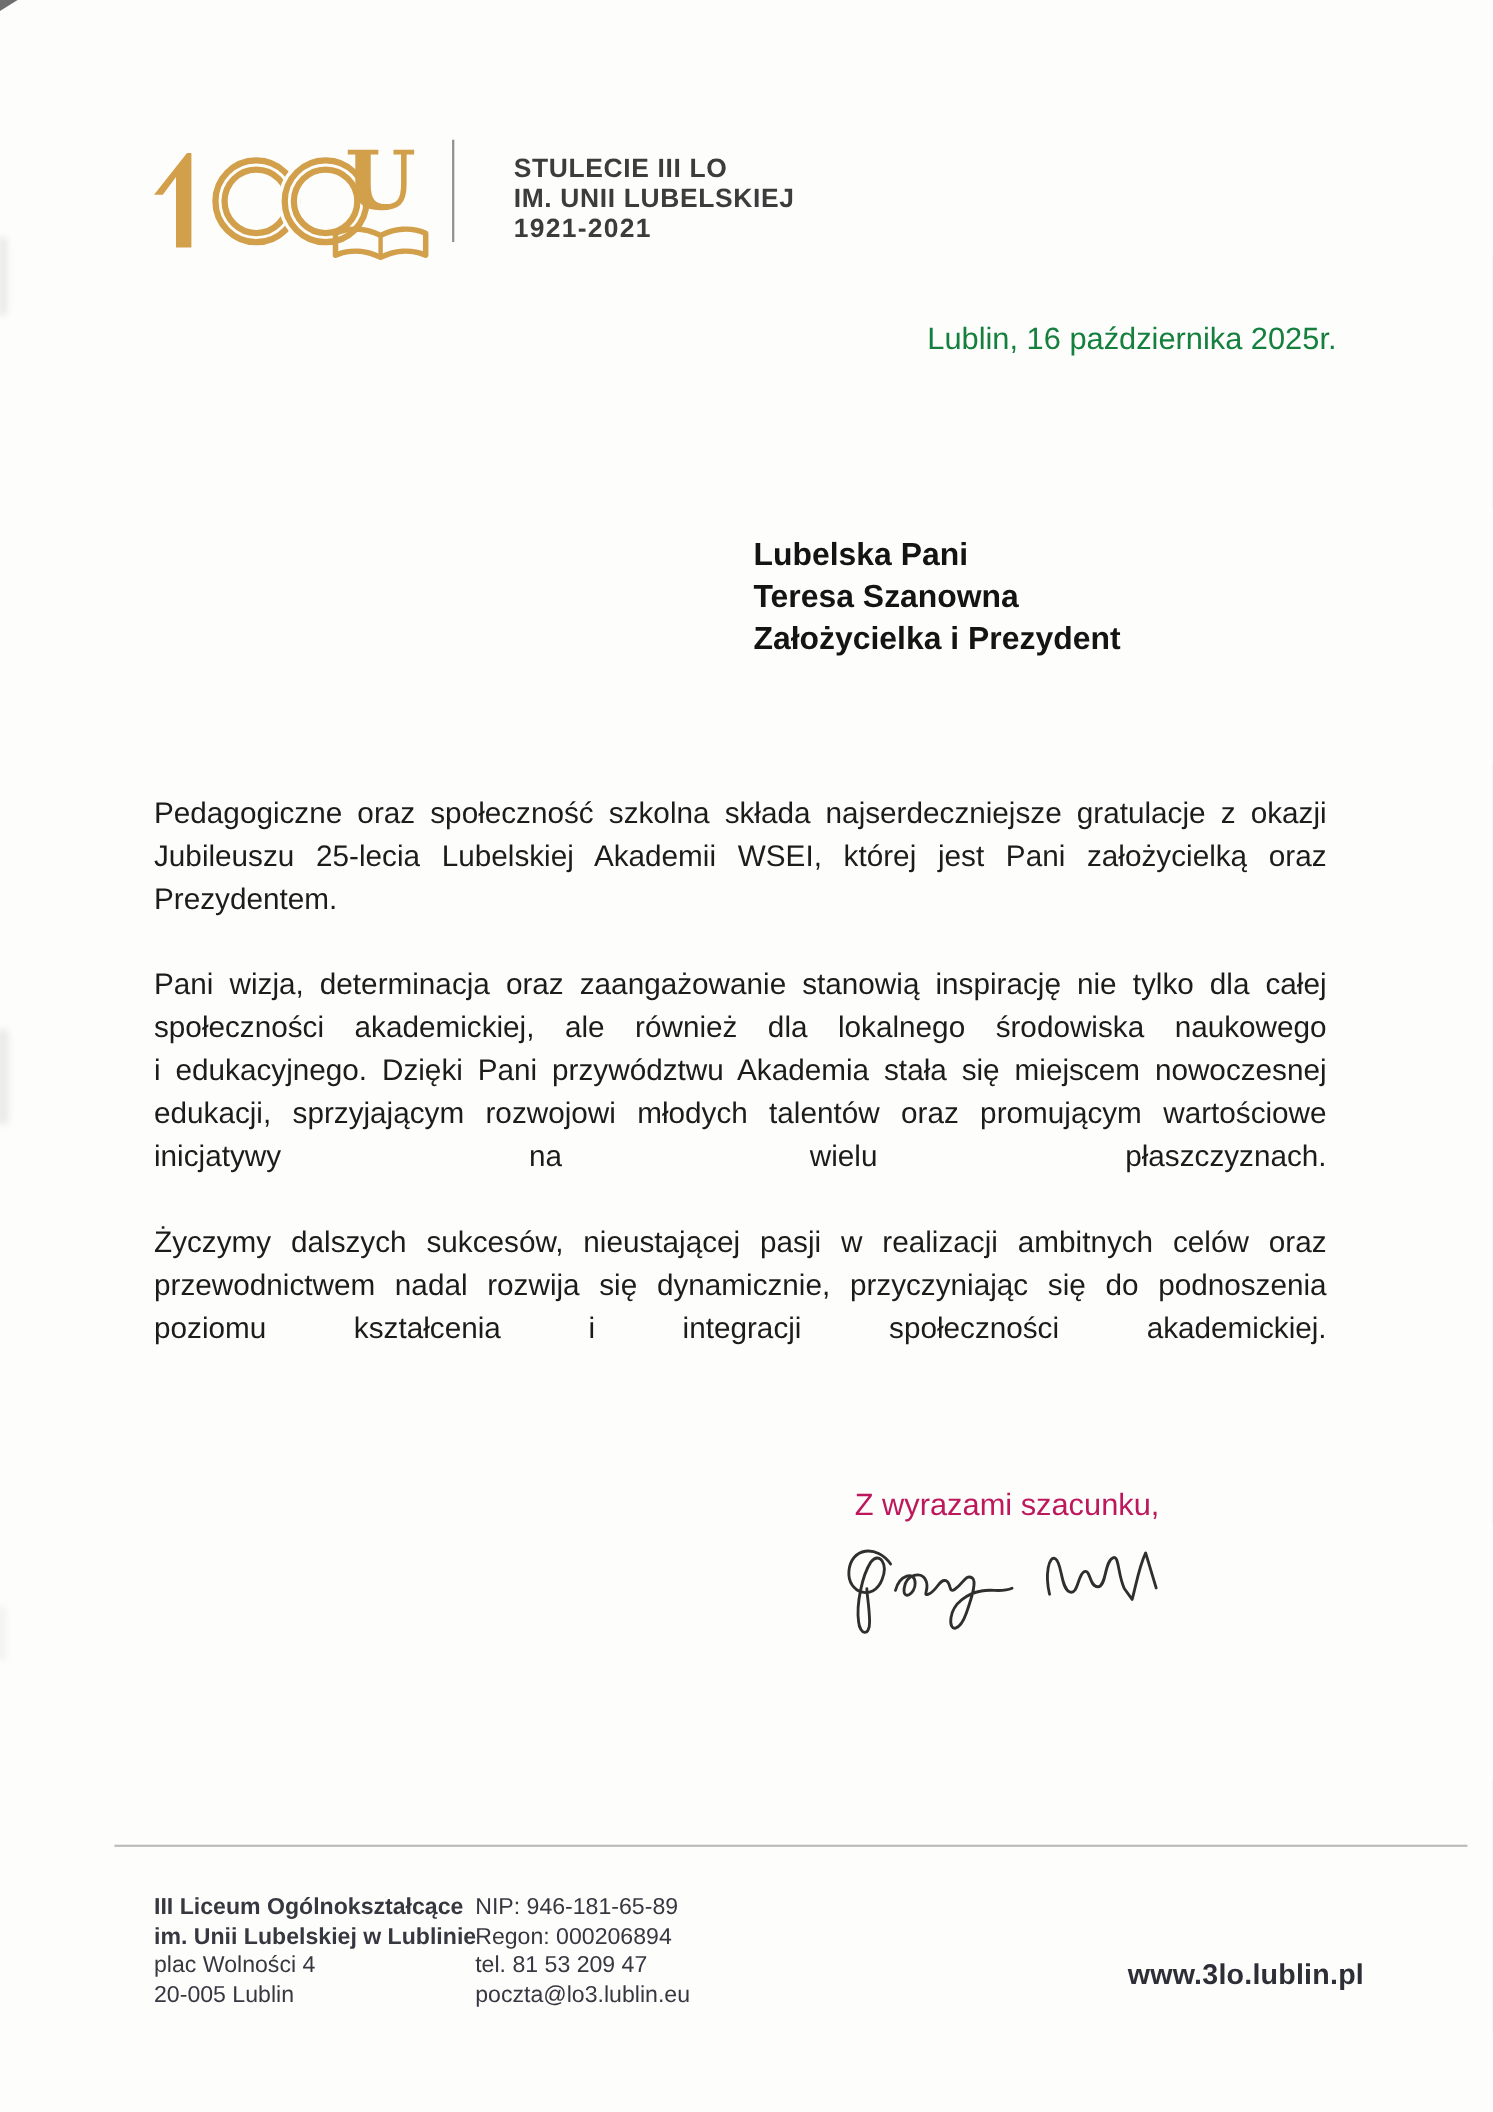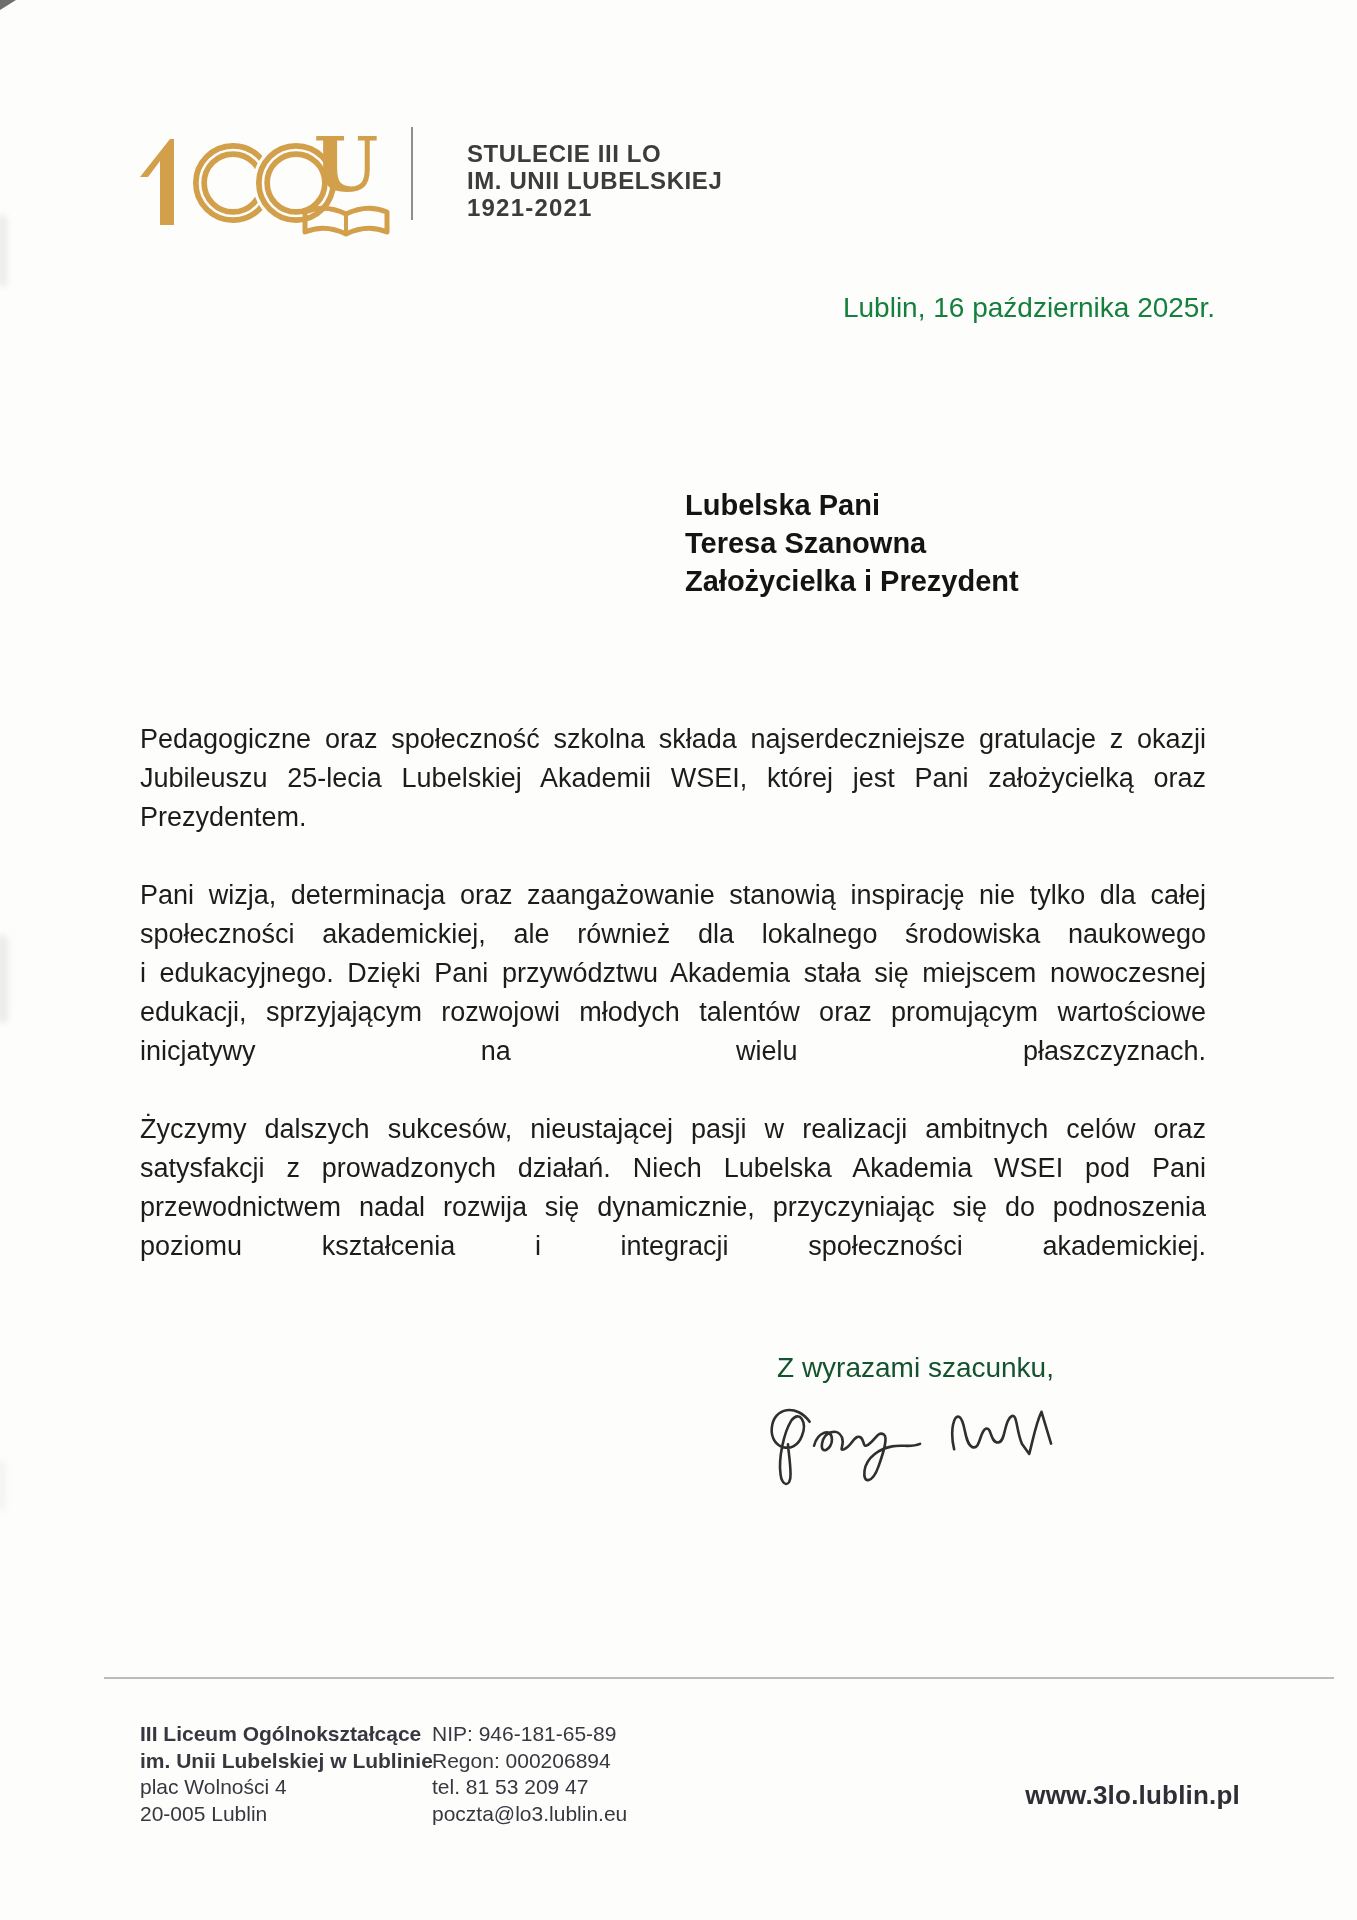--- a/index.html
+++ b/index.html
@@ -51,21 +51,21 @@
     font-size:27px;line-height:39px;color:#1c1c1c;
   }
   .para{margin:0 0 39px 0;}
   .bl{text-align:justify;text-align-last:justify;}
   .bl-last{text-align:left;}
   .indent{padding-left:58px;}
 
   
   .valediction{
     position:absolute;left:777px;top:1352px;
-    font-size:28px;color:#14532d;
+    font-size:28px;color:#be185d;
   }
   .signature{position:absolute;left:758px;top:1392px;transform:rotate(-1deg);}
 
   
   .footer-divider{
     position:absolute;left:104px;top:1677px;width:1230px;height:2px;
     background:#a6a6a6;opacity:.75;
   }
   .footer-col{position:absolute;font-size:21px;line-height:26.5px;color:#373740;}
   .footer-school{left:140px;top:1721px;}
@@ -128,21 +128,20 @@
     </div>
     <div class="para">
       <div class="bl">Pani wizja, determinacja oraz zaangażowanie stanowią inspirację nie tylko dla całej</div>
       <div class="bl">społeczności akademickiej, ale również dla lokalnego środowiska naukowego</div>
       <div class="bl">i edukacyjnego. Dzięki Pani przywództwu Akademia stała się miejscem nowoczesnej</div>
       <div class="bl">edukacji, sprzyjającym rozwojowi młodych talentów oraz promującym wartościowe</div>
       <div class="bl bl-last">inicjatywy na wielu płaszczyznach.</div>
     </div>
     <div class="para">
       <div class="bl">Życzymy dalszych sukcesów, nieustającej pasji w realizacji ambitnych celów oraz</div>
-      <div class="bl">satysfakcji z prowadzonych działań. Niech Lubelska Akademia WSEI pod Pani</div>
       <div class="bl">przewodnictwem nadal rozwija się dynamicznie, przyczyniając się do podnoszenia</div>
       <div class="bl bl-last">poziomu kształcenia i integracji społeczności akademickiej.</div>
     </div>
   </div>
 
   <div class="valediction">Z wyrazami szacunku,</div>
 
   <svg class="signature" width="310" height="100" viewBox="0 0 310 100">
     <g fill="none" stroke="#2f2f2f" stroke-width="2.6" stroke-linecap="round" stroke-linejoin="round">
       <path d="M52,28 C40,10 16,12 14,34 C12,54 36,62 44,42 C50,28 42,16 34,26 C26,38 20,64 22,80 C23,92 32,94 32,80 C32,66 30,56 30,50"></path>

